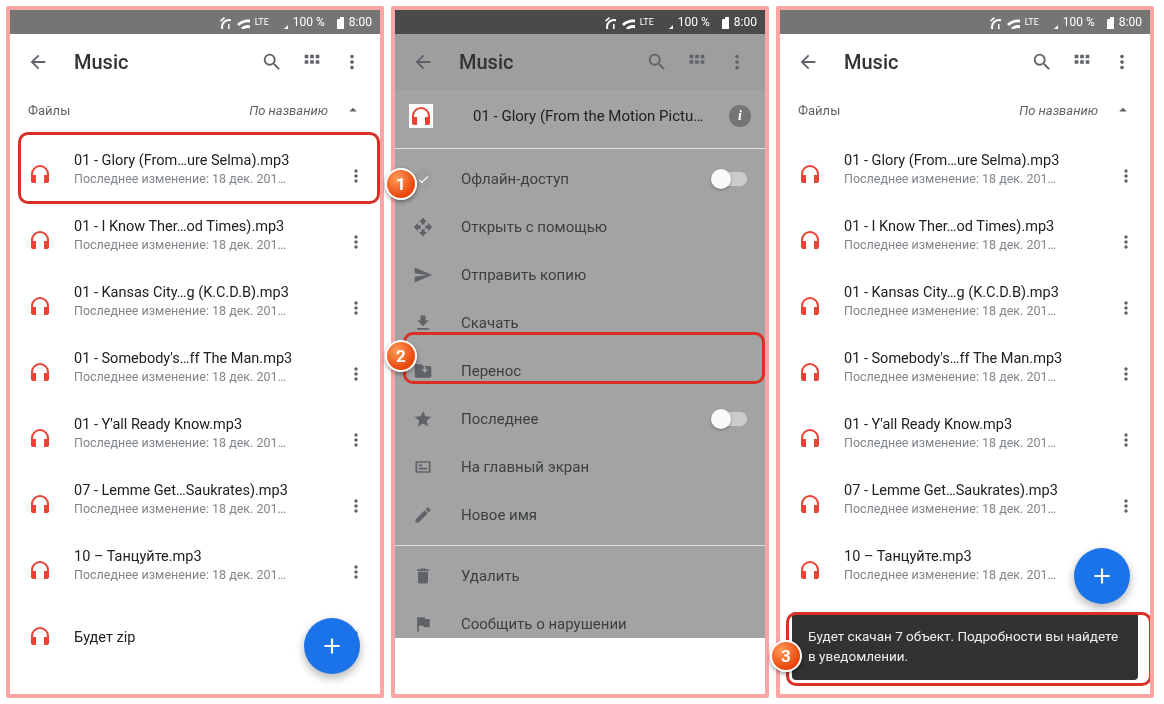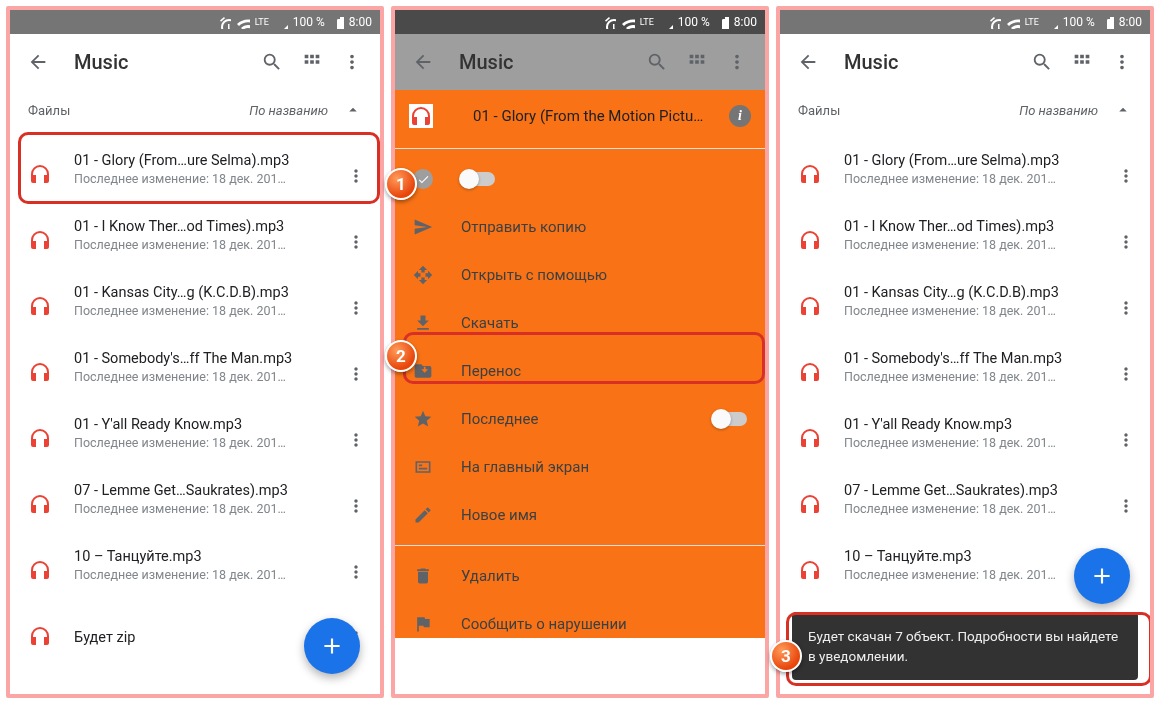--- a/index.html
+++ b/index.html
@@ -339,50 +339,51 @@
           <svg viewBox="0 0 24 24">
             <use href="#i-grid"></use>
           </svg>
         </div>
     <div class="iconbtn">
           <svg viewBox="0 0 24 24">
             <use href="#i-morev"></use>
           </svg>
         </div>
   </div>
-  <div style="background:#f97316">
+  <div style="background:#a3a3a3">
     <div class="sheethead">
       <div class="ficon music">
             <svg viewBox="0 0 24 24">
               <use href="#i-headphones"></use>
             </svg>
           </div>
       <div class="stitle">01 - Glory (From the Motion Pictu…</div>
       <div class="infocir">i</div>
     </div>
     <div class="divider"></div>
     <div class="menuitem">
       <div class="check">
             <svg viewBox="0 0 24 24">
               <use href="#i-check"></use>
             </svg>
           </div>
+      <span class="mlabel">Офлайн-доступ</span>
       <div class="toggle"></div>
     </div>
     <div class="menuitem">
       <svg viewBox="0 0 24 24">
+            <use href="#i-openwith"></use>
+          </svg>
+      <span class="mlabel">Открыть с помощью</span>
+    </div>
+    <div class="menuitem">
+      <svg viewBox="0 0 24 24">
             <use href="#i-share"></use>
           </svg>
       <span class="mlabel">Отправить копию</span>
-    </div>
-    <div class="menuitem">
-      <svg viewBox="0 0 24 24">
-            <use href="#i-openwith"></use>
-          </svg>
-      <span class="mlabel">Открыть с помощью</span>
     </div>
     <div class="menuitem">
       <svg viewBox="0 0 24 24">
             <use href="#i-download"></use>
           </svg>
       <span class="mlabel">Скачать</span>
     </div>
     <div class="menuitem">
       <svg viewBox="0 0 24 24">
             <use href="#i-folder"></use>

